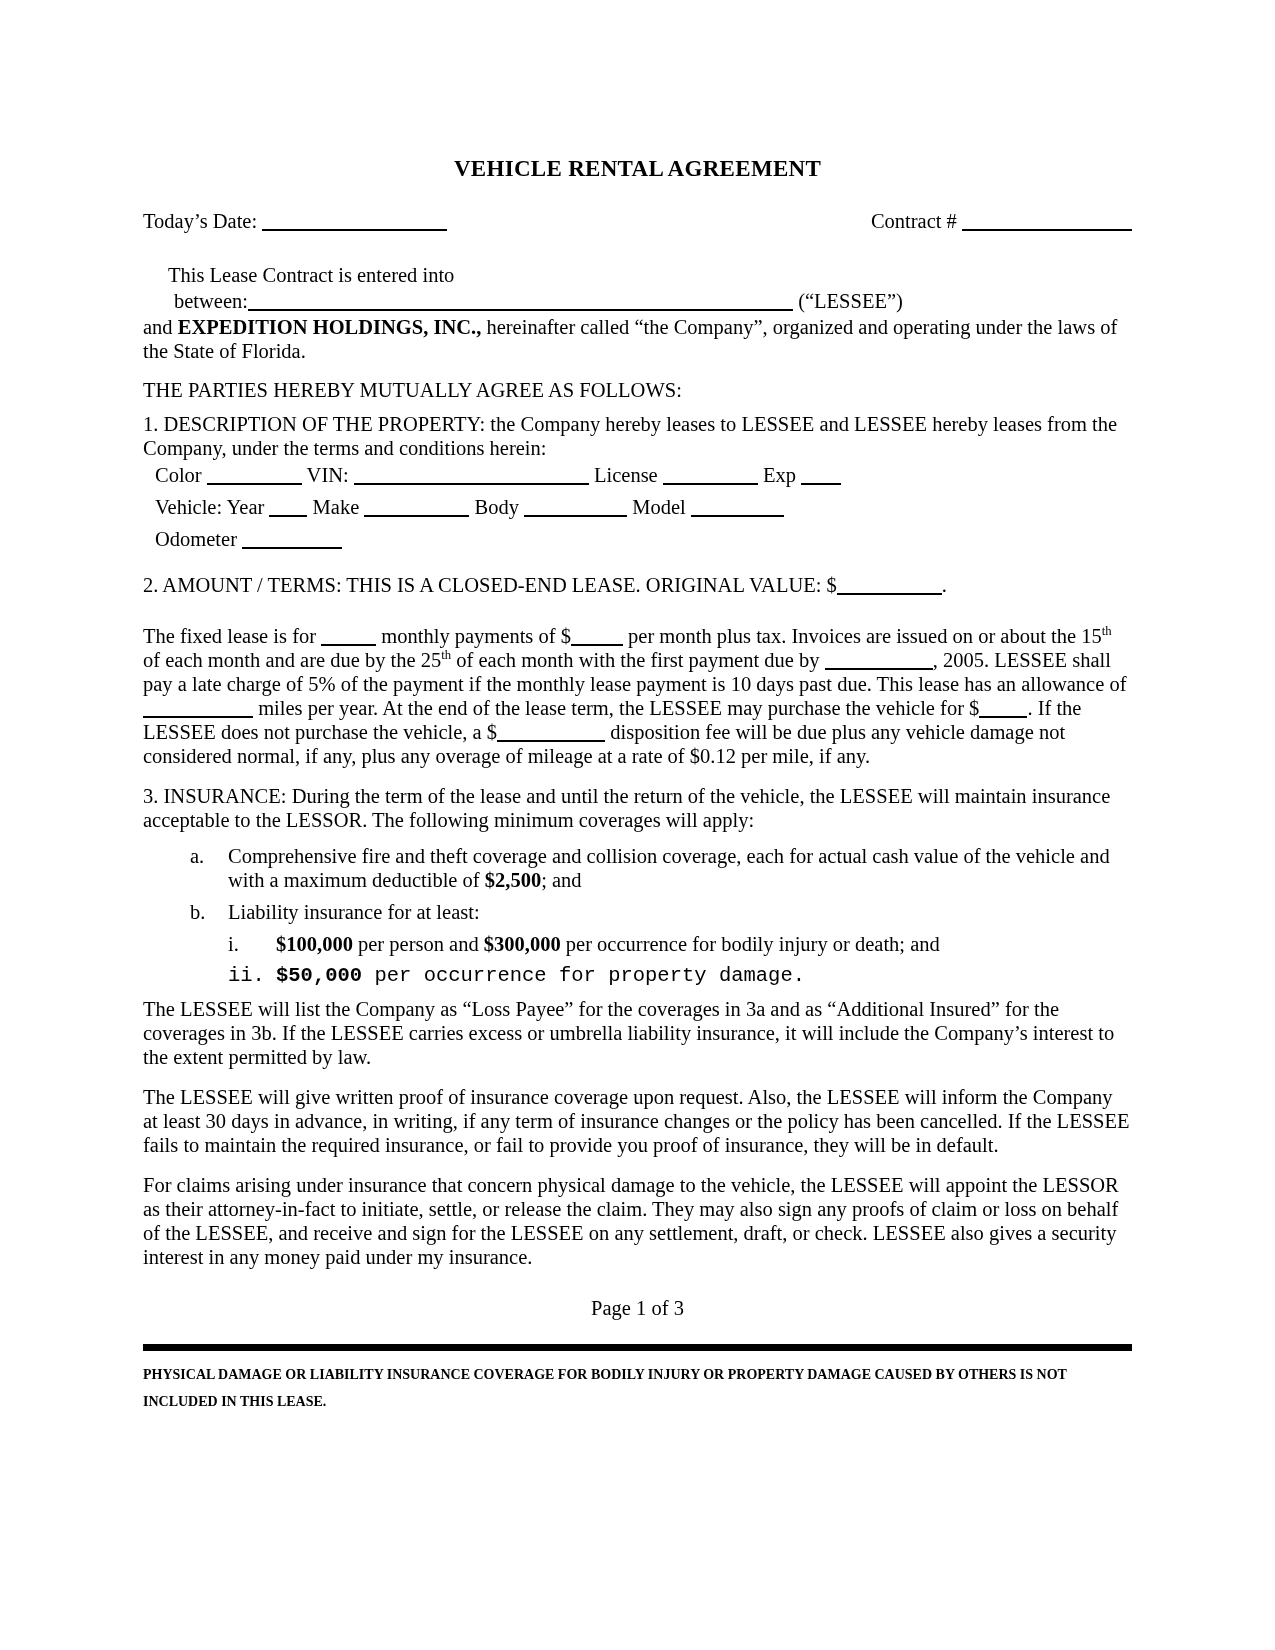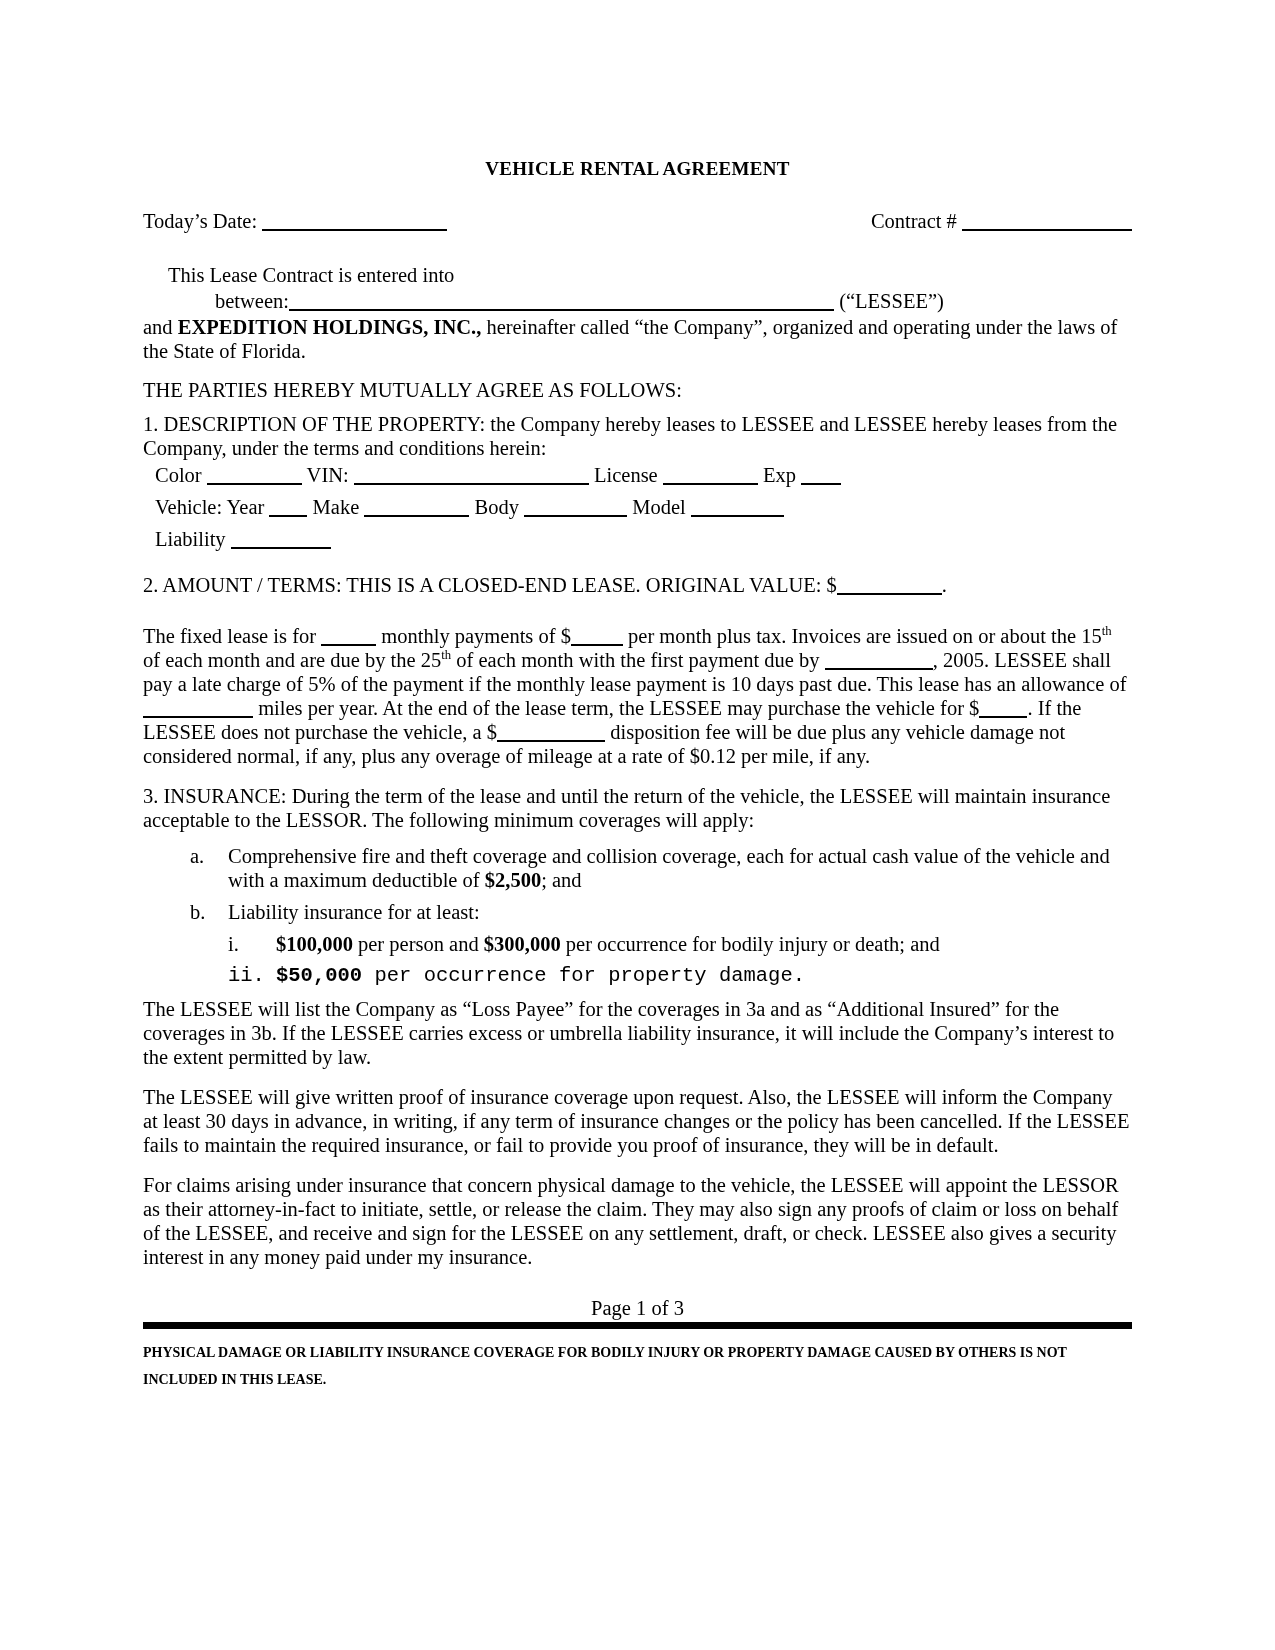--- a/index.html
+++ b/index.html
@@ -13,39 +13,39 @@
     line-height: 24px;
   }
   .page {
     width: 1275px; height: 1650px;
     padding: 156px 143px 0 143px;
     overflow: hidden;
   }
   .doc-title {
     text-align: center;
     font-weight: bold;
-    font-size: 19px;
+    font-size: 23px;
     line-height: 26px;
     margin: 0 0 27px 0;
     letter-spacing: 0.3px;
   }
   .header-row {
     display: flex;
     justify-content: space-between;
     margin-bottom: 30px;
   }
   .blank {
     display: inline-block;
     height: 14px;
     border-bottom: 2px solid #000;
     vertical-align: -3px;
   }
   p, .line { margin: 0; }
   .intro-line1 { margin-left: 25px; margin-bottom: 2px; }
-  .between-line { margin-left: 72px; margin-bottom: 2px; }
+  .between-line { margin-left: 31px; margin-bottom: 2px; }
   .company-para { margin-bottom: 15px; }
   .agree-line { margin-bottom: 10px; }
   .sec1-heading { margin-bottom: 3px; }
   .field-line { margin-left: 12px; margin-bottom: 8px; }
   .field-line.last { margin-bottom: 22px; }
   .sec2-heading { margin-bottom: 27px; }
   .sec2-body { margin-bottom: 16px; }
   .sec3-heading { margin-bottom: 12px; }
   .list-item {
     display: flex;
@@ -54,21 +54,21 @@
   .list-item .marker { flex: 0 0 38px; }
   .list-item .li-indent { flex: 0 0 47px; }
   .sub-item .li-indent { flex: 0 0 85px; }
   .sub-item .marker { flex: 0 0 48px; }
   .list-item .li-text { flex: 1 1 auto; }
   .list-item.gap-after { margin-bottom: 9px; font-family: Liberation Mono, monospace; }
   .body-para { margin-bottom: 16px; }
   .page-indicator {
     text-align: center;
     margin-top: 27px;
-    margin-bottom: 2px;
+    margin-bottom: 24px;
   }
   .thick-rule {
     height: 7px;
     background: #000;
     margin-bottom: 10px;
   }
   .footer-notice {
     font-weight: bold;
     font-size: 14px;
     line-height: 27px;
@@ -96,21 +96,21 @@
 
   <p class="intro-line1">This Lease Contract is entered into</p>
   <p class="between-line"><span>between:</span><span class="blank" style="width: 545px;"></span><span> (“LESSEE”)</span></p>
   <p class="company-para"><span>and </span><strong>EXPEDITION HOLDINGS, INC.,</strong><span> hereinafter called “the Company”, organized and operating under the laws of the State of Florida.</span></p>
 
   <p class="agree-line">THE PARTIES HEREBY MUTUALLY AGREE AS FOLLOWS:</p>
 
   <p class="sec1-heading">1. DESCRIPTION OF THE PROPERTY: the Company hereby leases to LESSEE and LESSEE hereby leases from the Company, under the terms and conditions herein:</p>
   <p class="field-line"><span>Color </span><span class="blank" style="width: 95px;"></span><span> VIN: </span><span class="blank" style="width: 235px;"></span><span> License </span><span class="blank" style="width: 95px;"></span><span> Exp </span><span class="blank" style="width: 40px;"></span></p>
   <p class="field-line"><span>Vehicle: Year </span><span class="blank" style="width: 38px;"></span><span> Make </span><span class="blank" style="width: 105px;"></span><span> Body </span><span class="blank" style="width: 103px;"></span><span> Model </span><span class="blank" style="width: 93px;"></span></p>
-  <p class="field-line last"><span>Liability </span><span class="blank" style="width: 100px;"></span></p>
+  <p class="field-line last"><span>Odometer </span><span class="blank" style="width: 100px;"></span></p>
 
   <p class="sec2-heading"><span>2. AMOUNT / TERMS: THIS IS A CLOSED-END LEASE. ORIGINAL VALUE: $</span><span class="blank" style="width: 105px;"></span><span>.</span></p>
   <p class="sec2-body"><span>The fixed lease is for </span><span class="blank" style="width: 55px;"></span><span> monthly payments of $</span><span class="blank" style="width: 52px;"></span><span> per month plus tax. Invoices are issued on or about the 15</span><sup>th</sup><span> of each month and are due by the 25</span><sup>th</sup><span> of each month with the first payment due by </span><span class="blank" style="width: 108px;"></span><span>, 2005. LESSEE shall pay a late charge of 5% of the payment if the monthly lease payment is 10 days past due. This lease has an allowance of </span><span class="blank" style="width: 110px;"></span><span> miles per year. At the end of the lease term, the LESSEE may purchase the vehicle for $</span><span class="blank" style="width: 48px;"></span><span>. If the LESSEE does not purchase the vehicle, a $</span><span class="blank" style="width: 108px;"></span><span> disposition fee will be due plus any vehicle damage not considered normal, if any, plus any overage of mileage at a rate of $0.12 per mile, if any.</span></p>
 
   <p class="sec3-heading">3. INSURANCE: During the term of the lease and until the return of the vehicle, the LESSEE will maintain insurance acceptable to the LESSOR. The following minimum coverages will apply:</p>
 
   <div class="list-item">
     <span class="li-indent"></span>
     <span class="marker">a.</span>
     <span class="li-text"><span>Comprehensive fire and theft coverage and collision coverage, each for actual cash value of the vehicle and with a maximum deductible of </span><strong>$2,500</strong><span>; and</span></span>

